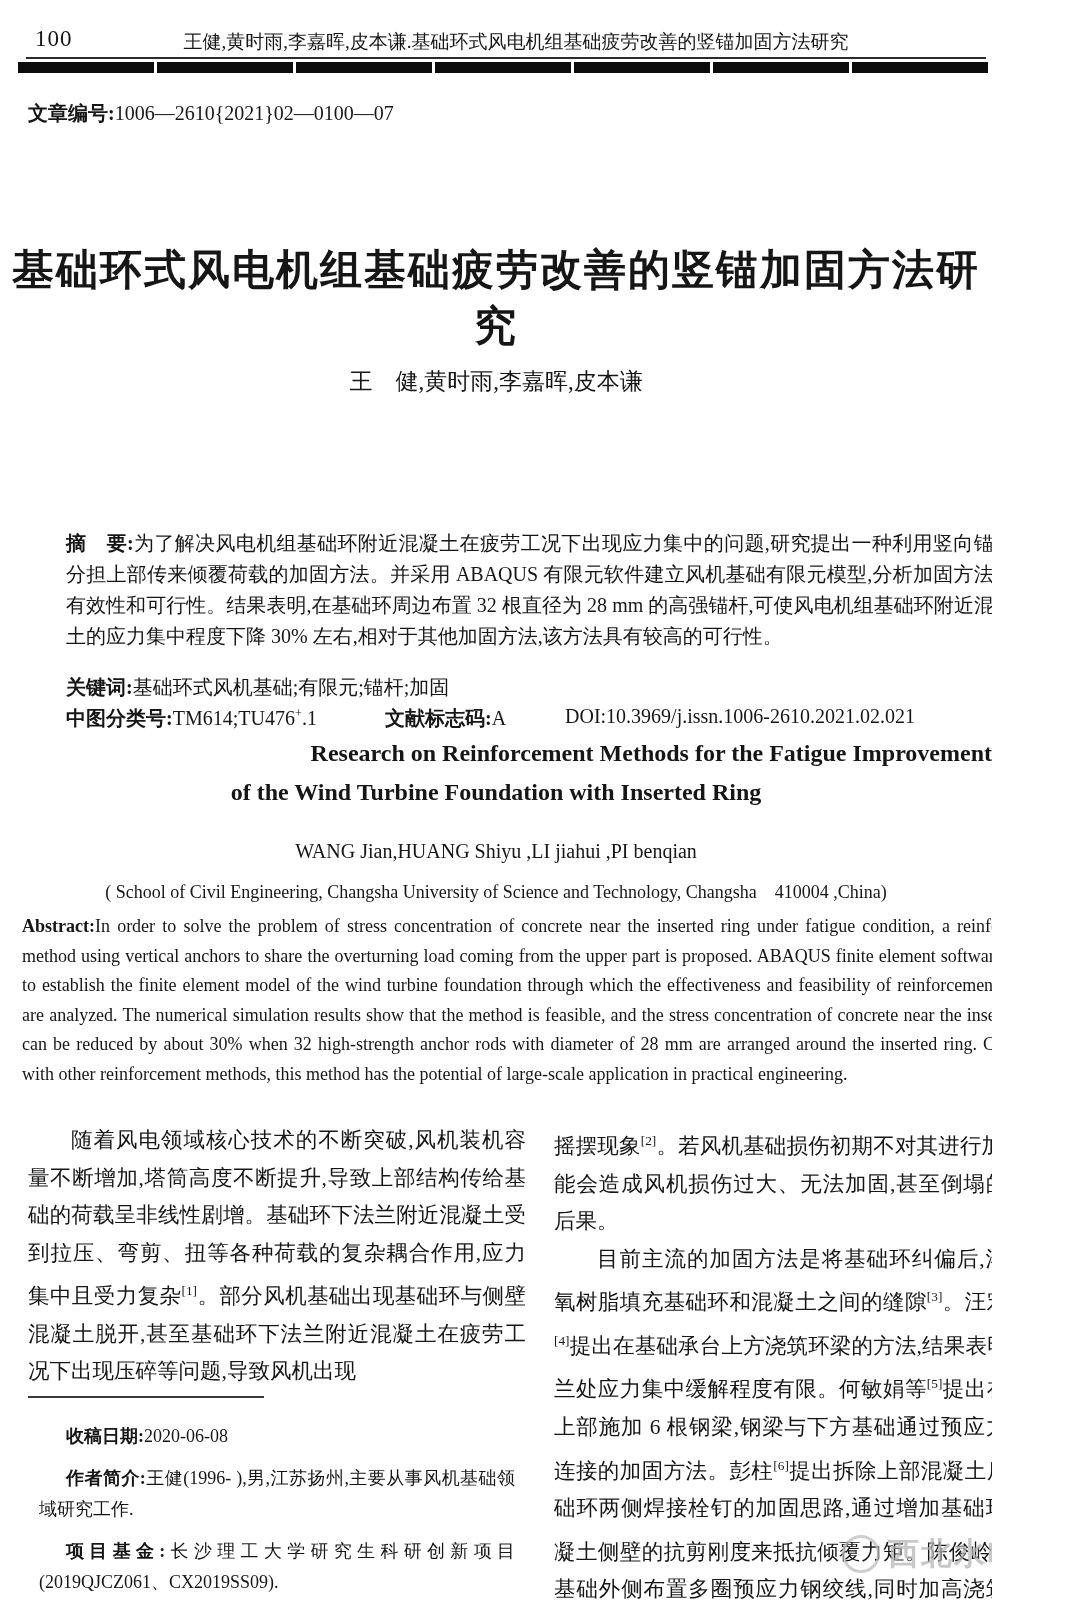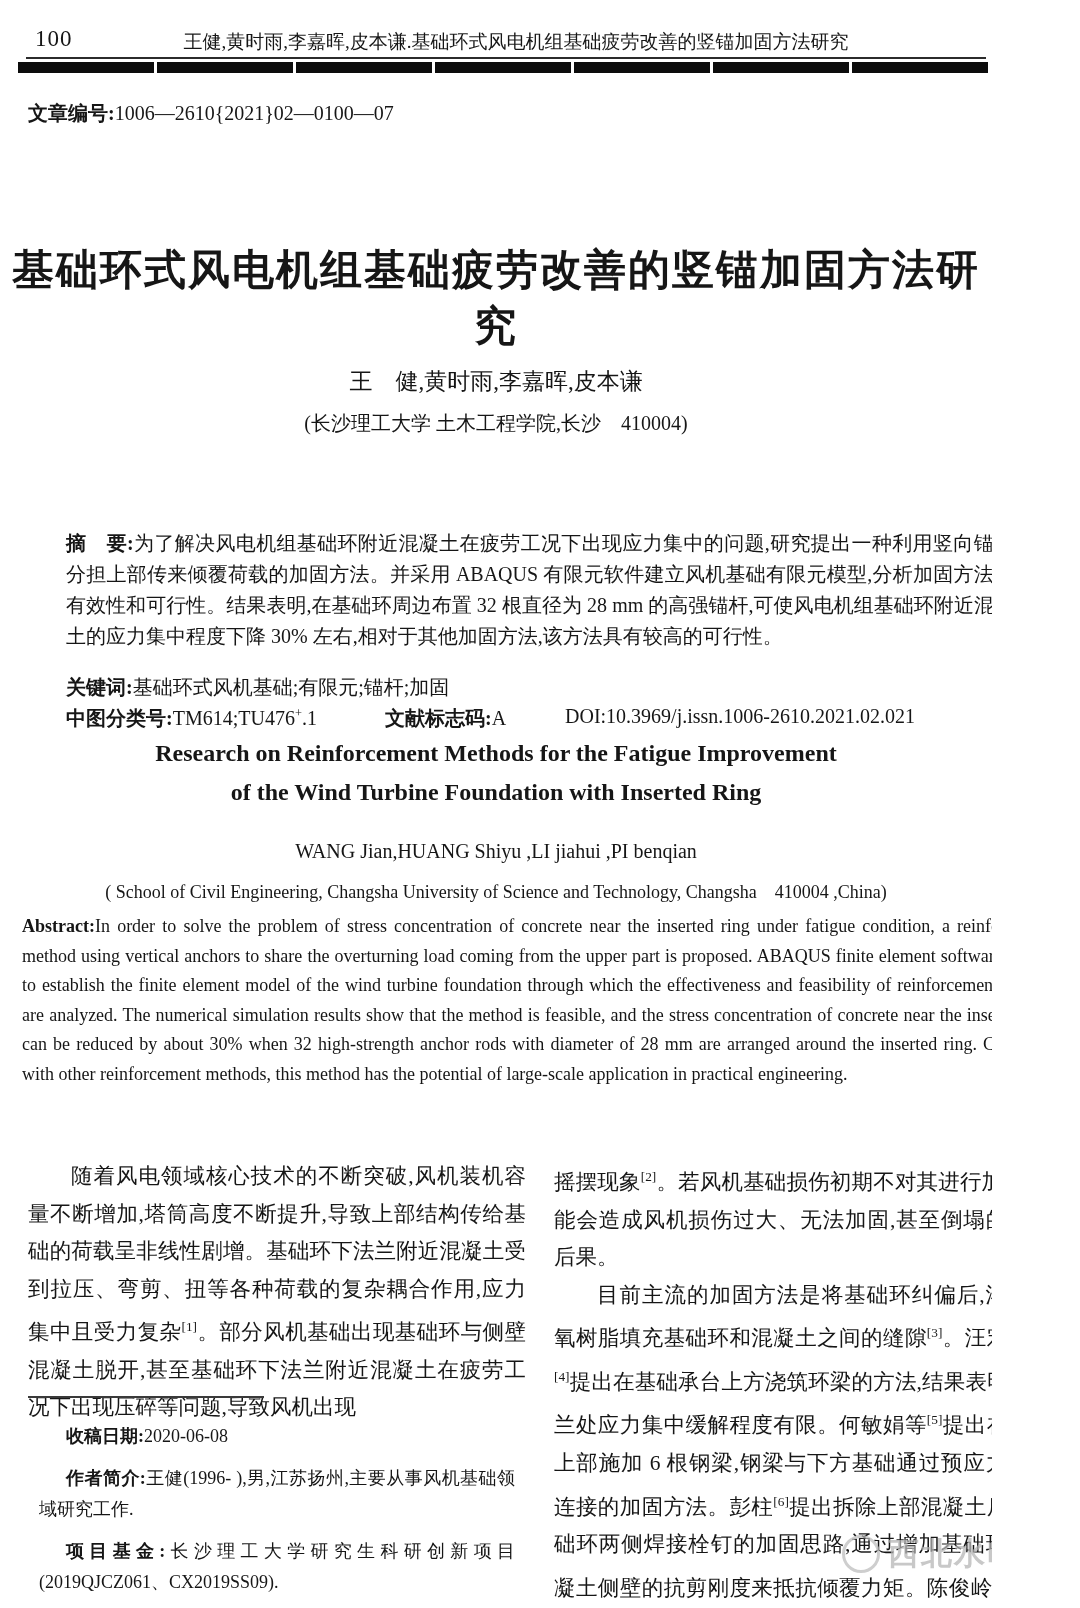--- a/index.html
+++ b/index.html
@@ -26,30 +26,30 @@
                  font-size:20px; line-height:31px; text-align:justify; }
   .abstract-cn .lbl, .keywords-cn .lbl { font-weight:bold; }
   .keywords-cn { position:absolute; top:674px; left:66px; font-size:20px; }
   .class-row { position:absolute; top:705px; left:0; right:0; height:26px; font-size:20px; }
   .clc { position:absolute; left:66px; }
   .doc-code { position:absolute; left:385px; }
   .doi { position:absolute; left:565px; }
   .clc .lbl, .doc-code .lbl { font-weight:bold; }
   sup { font-size:0.62em; }
   
-  .title-en-1 { position:absolute; top:740px; left:0; right:0; text-align:center; font-size:24px; font-weight:bold; }
+  .title-en-1 { position:absolute; top:740px; left:0; right:0; text-align:right; font-size:24px; font-weight:bold; }
   .title-en-2 { position:absolute; top:779px; left:0; right:0; text-align:center; font-size:24px; font-weight:bold; }
   .authors-en { position:absolute; top:840px; left:0; right:0; text-align:center; font-size:20px; }
   .affiliation-en { position:absolute; top:880px; left:0; right:0; text-align:center; font-size:18px; }
   .abstract-en { position:absolute; top:912px; left:22px; width:1036px;
                  font-size:18px; line-height:29.5px; text-align:justify; }
   .abstract-en .lbl, .keywords-en .lbl { font-weight:bold; }
   .keywords-en { margin-top:0; }
   
-  .col { position:absolute; top:1122px; width:498px; font-size:21.5px; line-height:37.5px; text-align:justify;margin-top:36px; }
+  .col { position:absolute; top:1122px; width:498px; font-size:21.5px; line-height:37.5px; text-align:justify; }
   .col-left  { left:28px; }
   .col-right { left:554px; }
   .col p { margin:0; }
   .indent { text-indent:2em; }
   
   .footnote-rule { position:absolute; top:1396px; left:28px; width:236px; height:2px; background:#3a3a3a; }
   .footnotes { position:absolute; top:1410px; left:28px; width:498px; font-size:18px; line-height:31px; text-align:justify; }
   .footnotes p { margin:11px; text-indent:1.5em; }
   .footnotes .lbl { font-weight:bold; }
   
@@ -69,21 +69,20 @@
   </div>
   <div class="rule-thin"></div>
   <div class="rule-thick"></div>
 
   <div class="article-number">
     <span class="lbl">文章编号:</span><span>1006—2610{2021}02—0100—07</span>
   </div>
 
   <div class="title-cn">基础环式风电机组基础疲劳改善的竖锚加固方法研究</div>
   <div class="authors-cn">王　健,黄时雨,李嘉晖,皮本谦</div>
-  <div class="affiliation-cn">(长沙理工大学 土木工程学院,长沙　410004)</div>
 
   <div class="abstract-cn">
     <span class="lbl">摘　要:</span><span>为了解决风电机组基础环附近混凝土在疲劳工况下出现应力集中的问题,研究提出一种利用竖向锚杆分担上部传来倾覆荷载的加固方法。并采用 ABAQUS 有限元软件建立风机基础有限元模型,分析加固方法的有效性和可行性。结果表明,在基础环周边布置 32 根直径为 28 mm 的高强锚杆,可使风电机组基础环附近混凝土的应力集中程度下降 30% 左右,相对于其他加固方法,该方法具有较高的可行性。</span>
   </div>
   <div class="keywords-cn">
     <span class="lbl">关键词:</span><span>基础环式风机基础;有限元;锚杆;加固</span>
   </div>
 
   <div class="class-row">
     <span class="clc">

